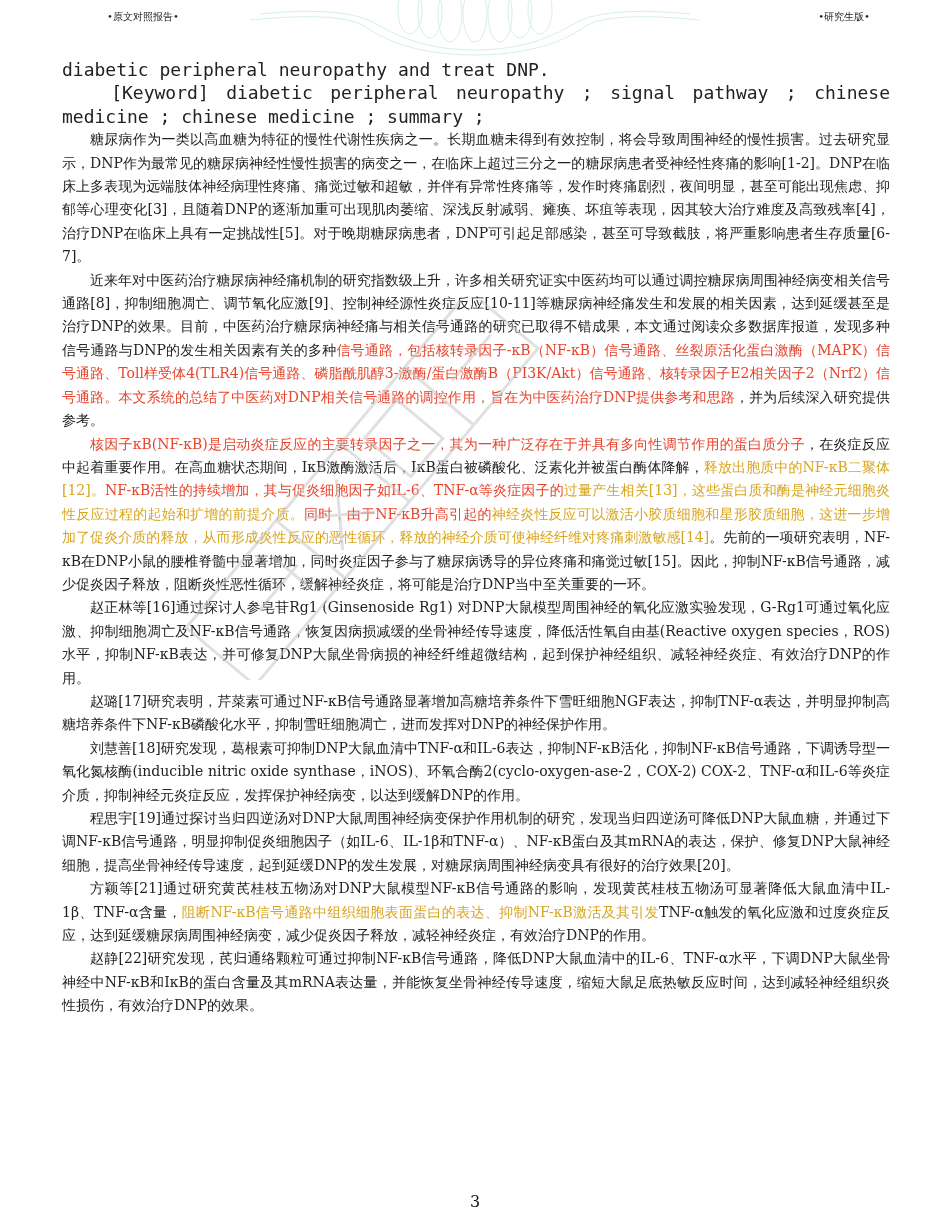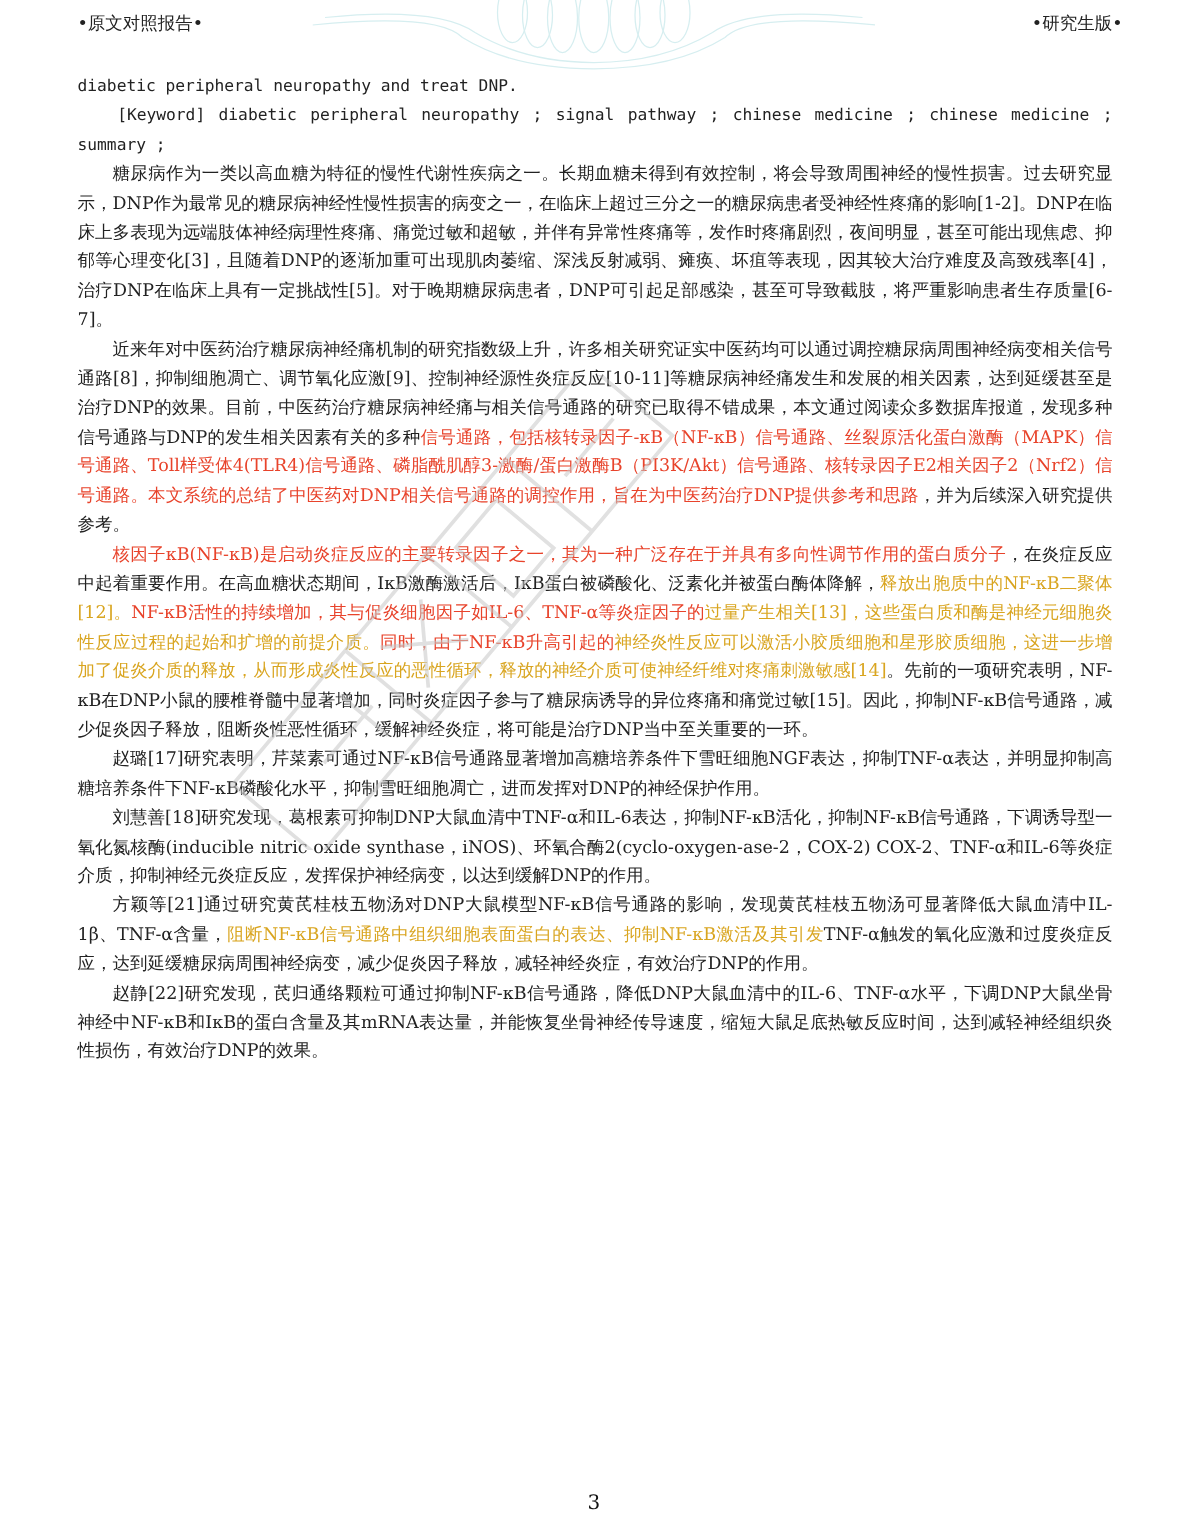--- a/index.html
+++ b/index.html
@@ -1,25 +1,25 @@
 <!DOCTYPE html>
 <html><head>
 <meta charset="utf-8">
 <style>
   html, body { margin:0; padding:0; background:#ffffff; }
   body { width:950px; height:1230px; position:relative; overflow:hidden;
          font-family:"DejaVu Serif","Liberation Serif",serif; color:#222; }
   .deco { position:absolute; left:250px; top:0; width:450px; height:60px; }
-  .hdr { position:absolute; top:10px; font-size:14px; color:#222; }
+  .hdr { position:absolute; top:10px; font-size:10px; color:#222;margin-left:45px; }
   .hdr-left { left:62px; }
-  .hdr-right { right:52px;text-align:center; }
+  .hdr-right { right:80px;text-align:center; }
   .body { position:absolute; left:62px; top:58px; width:828px; font-size:14px; line-height:23.4px; }
   .p { margin:0; text-align:justify; text-indent:28px; }
   .p.noind { text-indent:0; }
-  .en { font-family:"DejaVu Sans Mono","Liberation Mono",monospace; font-size:13px; }
+  .en { font-family:"DejaVu Sans Mono","Liberation Mono",monospace; font-size:18px; }
   .red { color:#e8432b; }
   .yel { color:#d9a520; }
   .h { margin:0; }
   .pagenum { position:absolute; left:0; right:0; top:1192px; text-align:center; font-size:16px; color:#111; }
   .wm { position:absolute; left:170px; top:300px; width:420px; height:380px; pointer-events:none; }
 </style>
 </head>
 <body>
 
 <svg class="deco" viewBox="0 0 450 60">
@@ -47,22 +47,24 @@
 
   <p class="p">
     <span>近来年对中医药治疗糖尿病神经痛机制的研究指数级上升，许多相关研究证实中医药均可以通过调控糖尿病周围神经病变相关信号通路[8]，抑制细胞凋亡、调节氧化应激[9]、控制神经源性炎症反应[10-11]等糖尿病神经痛发生和发展的相关因素，达到延缓甚至是治疗DNP的效果。目前，中医药治疗糖尿病神经痛与相关信号通路的研究已取得不错成果，本文通过阅读众多数据库报道，发现多种信号通路与DNP的发生相关因素有关的多种</span><span class="red">信号通路，包括核转录因子-κB（NF-κB）信号通路、丝裂原活化蛋白激酶（MAPK）信号通路、Toll样受体4(TLR4)信号通路、磷脂酰肌醇3-激酶/蛋白激酶B（PI3K/Akt）信号通路、核转录因子E2相关因子2（Nrf2）信号通路。本文系统的总结了中医药对DNP相关信号通路的调控作用，旨在为中医药治疗DNP提供参考和思路</span><span>，并为后续深入研究提供参考。</span>
   </p>
 
 
   <p class="p">
     <span class="red">核因子κB(NF-κB)是启动炎症反应的主要转录因子之一，其为一种广泛存在于并具有多向性调节作用的蛋白质分子</span><span>，在炎症反应中起着重要作用。在高血糖状态期间，IκB激酶激活后，IκB蛋白被磷酸化、泛素化并被蛋白酶体降解，</span><span class="yel">释放出胞质中的NF-κB二聚体[12]。</span><span class="red">NF-κB活性的持续增加，其与促炎细胞因子如IL-6、TNF-α等炎症因子的</span><span class="yel">过量产生相关[13]，这些蛋白质和酶是神经元细胞炎性反应过程的起始和扩增的前提介质。</span><span class="red">同时，由于NF-κB升高引起的</span><span class="yel">神经炎性反应可以激活小胶质细胞和星形胶质细胞，这进一步增加了促炎介质的释放，从而形成炎性反应的恶性循环，释放的神经介质可使神经纤维对疼痛刺激敏感[14]</span><span>。先前的一项研究表明，NF-κB在DNP小鼠的腰椎脊髓中显著增加，同时炎症因子参与了糖尿病诱导的异位疼痛和痛觉过敏[15]。因此，抑制NF-κB信号通路，减少促炎因子释放，阻断炎性恶性循环，缓解神经炎症，将可能是治疗DNP当中至关重要的一环。</span>
   </p>
 
+  <p class="p">赵正林等[16]通过探讨人参皂苷Rg1 (Ginsenoside Rg1) 对DNP大鼠模型周围神经的氧化应激实验发现，G-Rg1可通过氧化应激、抑制细胞凋亡及NF-κB信号通路，恢复因病损减缓的坐骨神经传导速度，降低活性氧自由基(Reactive oxygen species，ROS)水平，抑制NF-κB表达，并可修复DNP大鼠坐骨病损的神经纤维超微结构，起到保护神经组织、减轻神经炎症、有效治疗DNP的作用。</p>
   <p class="p">赵璐[17]研究表明，芹菜素可通过NF-κB信号通路显著增加高糖培养条件下雪旺细胞NGF表达，抑制TNF-α表达，并明显抑制高糖培养条件下NF-κB磷酸化水平，抑制雪旺细胞凋亡，进而发挥对DNP的神经保护作用。</p>
   <p class="p">刘慧善[18]研究发现，葛根素可抑制DNP大鼠血清中TNF-α和IL-6表达，抑制NF-κB活化，抑制NF-κB信号通路，下调诱导型一氧化氮核酶(inducible nitric oxide synthase，iNOS)、环氧合酶2(cyclo-oxygen-ase-2，COX-2) COX-2、TNF-α和IL-6等炎症介质，抑制神经元炎症反应，发挥保护神经病变，以达到缓解DNP的作用。</p>
+  <p class="p">程思宇[19]通过探讨当归四逆汤对DNP大鼠周围神经病变保护作用机制的研究，发现当归四逆汤可降低DNP大鼠血糖，并通过下调NF-κB信号通路，明显抑制促炎细胞因子（如IL-6、IL-1β和TNF-α）、NF-κB蛋白及其mRNA的表达，保护、修复DNP大鼠神经细胞，提高坐骨神经传导速度，起到延缓DNP的发生发展，对糖尿病周围神经病变具有很好的治疗效果[20]。</p>
 
   <p class="p">
     <span>方颖等[21]通过研究黄芪桂枝五物汤对DNP大鼠模型NF-κB信号通路的影响，发现黄芪桂枝五物汤可显著降低大鼠血清中IL-1β、TNF-α含量，</span><span class="yel">阻断NF-κB信号通路中组织细胞表面蛋白的表达、抑制NF-κB激活及其引发</span><span>TNF-α触发的氧化应激和过度炎症反应，达到延缓糖尿病周围神经病变，减少促炎因子释放，减轻神经炎症，有效治疗DNP的作用。</span>
   </p>
 
   <p class="p">赵静[22]研究发现，芪归通络颗粒可通过抑制NF-κB信号通路，降低DNP大鼠血清中的IL-6、TNF-α水平，下调DNP大鼠坐骨神经中NF-κB和IκB的蛋白含量及其mRNA表达量，并能恢复坐骨神经传导速度，缩短大鼠足底热敏反应时间，达到减轻神经组织炎性损伤，有效治疗DNP的效果。</p>
 
 </div>
 
 <svg class="wm" viewBox="0 0 420 380">

